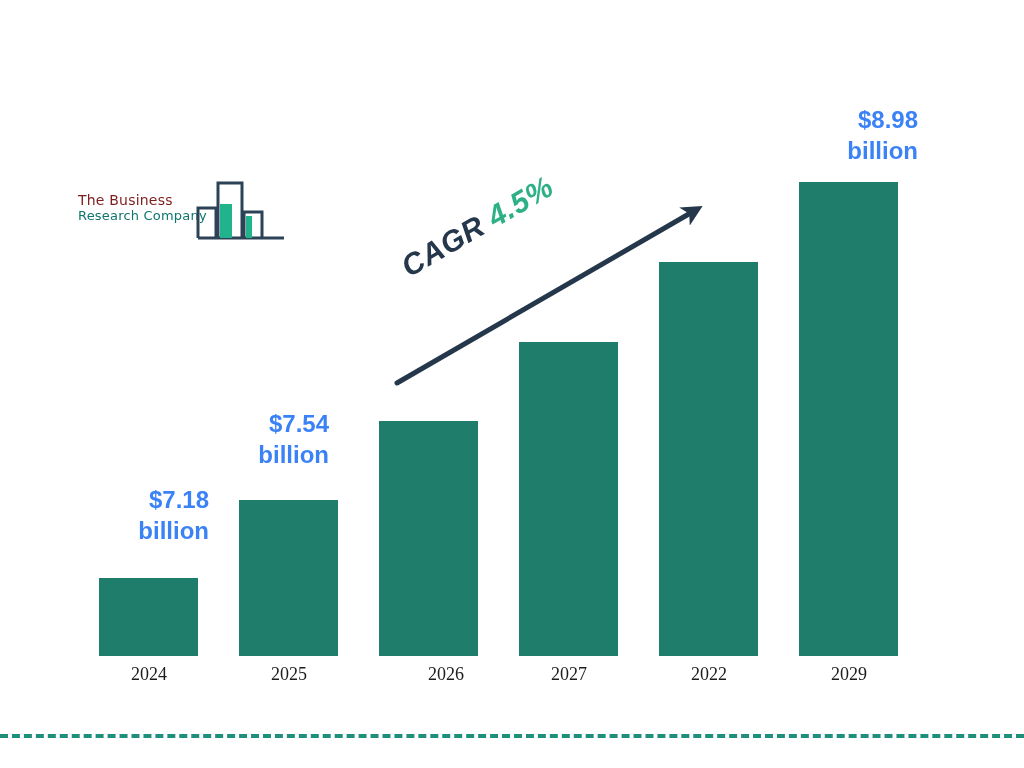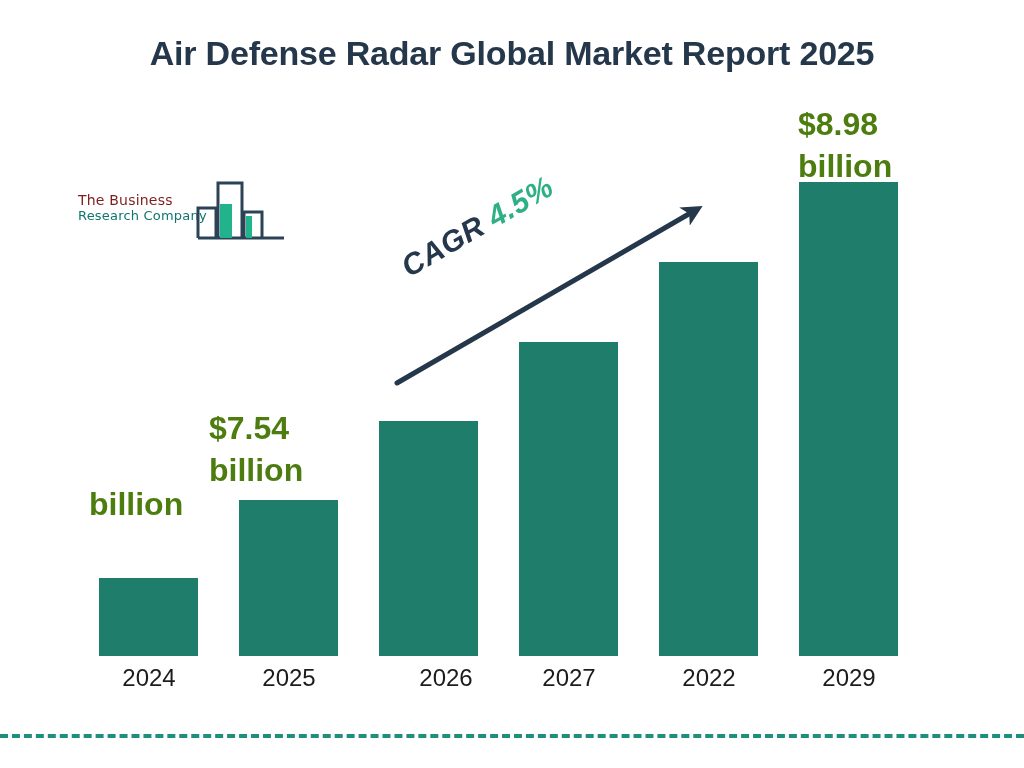--- a/index.html
+++ b/index.html
@@ -36,34 +36,34 @@
   }
   .logo svg{position:absolute;left:118px;top:0;}
 
   
   .plot{position:absolute;left:0;top:0;width:1024px;height:768px;}
   .bar{position:absolute;background:#1f7d6b;}
 
   .tick{
     position:absolute;
     text-align:center;
-    font-size:24px;
+    font-size:18px;
     color:#1c1c1c;
-    font-family:Liberation Sans, sans-serif;
+    font-family:Liberation Serif, serif;
     top:664px;
     width:120px;
   }
 
   .vlabel{
     position:absolute;
-    text-align:left;
-    font-size:32px;
+    text-align:right;
+    font-size:24px;
     font-weight:bold;
     line-height:1.3;
-    color:#4d7c0f;
+    color:#3b82f6;
   }
 
   
   .yaxis{
     position:absolute;
     right:4px;
     top:330px;
     width:330px;
     transform:rotate(-90deg);
     transform-origin:right top;
@@ -96,21 +96,20 @@
     position:absolute;
     left:0; right:0; top:734px;
     border-top:4px dashed #1f8f7d;
   }
 </style>
 </head>
 <body>
 
 <div id="stage">
 
-  <div class="title">Air Defense Radar Global Market Report 2025</div>
 
   <div class="logo">
     <div class="logo-text">
       <div class="logo-line1">The Business</div>
       <div class="logo-line2">Research Company</div>
     </div>
     <svg width="90" height="62" viewBox="0 0 90 62">
       <g fill="none" stroke="#2c4257" stroke-width="3">
         <path d="M2,58 L2,28 L20,28 L20,58"></path>
         <path d="M22,58 L22,3 L46,3 L46,58"></path>
@@ -124,20 +123,21 @@
 
   <div class="plot">
     <div class="bar" style="left:99px;  top:578px; width:99px; height:78px;"></div>
     <div class="bar" style="left:239px; top:500px; width:99px; height:156px;"></div>
     <div class="bar" style="left:379px; top:421px; width:99px; height:235px;"></div>
     <div class="bar" style="left:519px; top:342px; width:99px; height:314px;"></div>
     <div class="bar" style="left:659px; top:262px; width:99px; height:394px;"></div>
     <div class="bar" style="left:799px; top:182px; width:99px; height:474px;"></div>
 
     <div class="vlabel" style="left:89px; top:484px; width:120px;">
+      <div>$7.18</div>
       <div>billion</div>
     </div>
     <div class="vlabel" style="left:209px; top:408px; width:120px;">
       <div>$7.54</div>
       <div>billion</div>
     </div>
     <div class="vlabel" style="left:798px; top:104px; width:120px;">
       <div>$8.98</div>
       <div>billion</div>
     </div>

